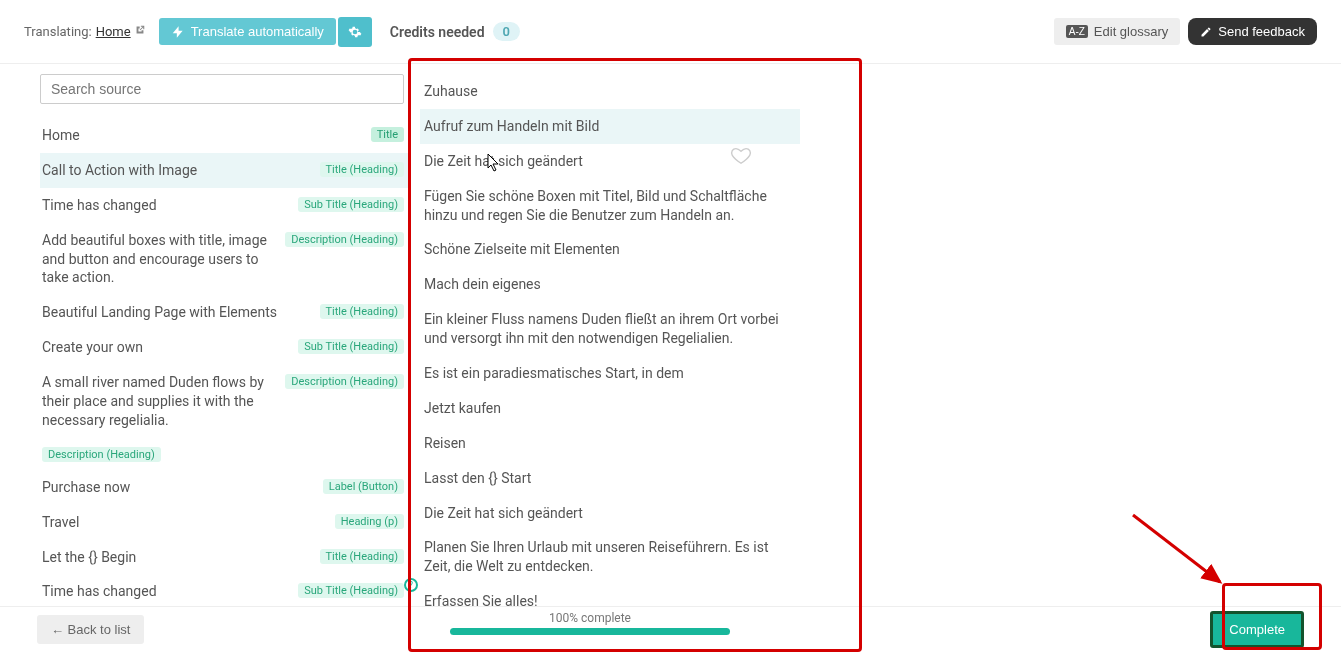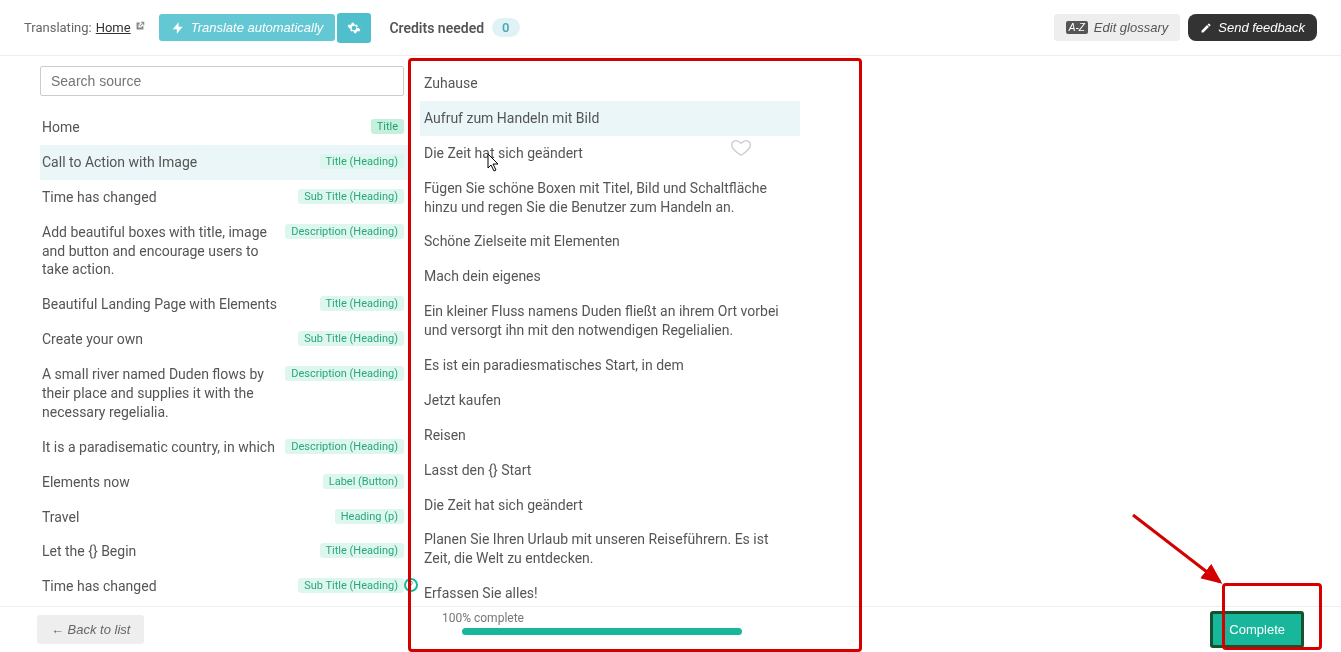--- a/index.html
+++ b/index.html
@@ -1,21 +1,21 @@
 <!DOCTYPE html>
 <html><head>
 <meta charset="utf-8">
 <style>
   * { box-sizing: border-box; margin: 0; padding: 0; }
   body { font-family: -apple-system, BlinkMacSystemFont, "Segoe UI", Roboto, sans-serif; font-size: 14px; color: #444; background: #fff; width: 1341px; height: 652px; overflow: hidden; position: relative; }
-  .topbar { height: 56px; display: flex; align-items: center; padding: 0 24px; border-bottom: 1px solid #eee; }
+  .topbar { height: 64px; display: flex; align-items: center; padding: 0 24px; border-bottom: 1px solid #eee; }
   .breadcrumb-label { color: #666; margin-right: 4px; font-size: 13px; }
   .breadcrumb-link { color: #333; text-decoration: underline; font-size: 13px; }
   .ext-icon { margin-left: 4px; font-size: 11px; color: #888; }
-  .btn { display: inline-flex; align-items: center; padding: 6px 12px; border-radius: 3px; font-size: 13px; cursor: pointer; border: none; font-style: italic; }
+  .btn { display: inline-flex; align-items: center; padding: 6px 12px; border-radius: 3px; font-size: 13px; cursor: pointer; border: none; }
   .btn-auto { background: #63c8d4; color: #fff; margin-left: 14px; }
   .btn-auto svg { margin-right: 6px; }
   .btn-gear { background: #4fbfcc; color: #fff; padding: 8px 10px; margin-left: 2px; border-radius: 3px; }
   .credits { margin-left: 18px; font-weight: 600; color: #555; }
   .credits-badge { display: inline-block; background: #dff3f6; color: #4ea7b2; padding: 2px 10px; border-radius: 12px; margin-left: 8px; font-size: 13px; font-weight: 600; }
   .spacer { flex: 1; }
   .btn-glossary { background: #eee; color: #555; margin-right: 8px; }
   .btn-glossary .az { background: #555; color: #fff; padding: 1px 3px; border-radius: 2px; font-size: 10px; margin-right: 6px; }
   .btn-feedback { background: #333; color: #fff; border-radius: 8px; }
   .btn-feedback svg { margin-right: 6px; }
@@ -43,21 +43,21 @@
 
   .cursor { position: absolute; left: 484px; top: 152px; pointer-events: none; }
 
   .highlight-box { position: absolute; border: 3px solid #d40000; pointer-events: none; }
   .hl-main { left: 408px; top: 58px; width: 454px; height: 594px; border-radius: 4px; }
   .hl-btn { left: 1222px; top: 583px; width: 100px; height: 67px; border-radius: 4px; }
   .arrow { position: absolute; left: 1128px; top: 510px; pointer-events: none; }
 
   .bottombar { position: absolute; bottom: 0; left: 0; right: 0; height: 46px; border-top: 1px solid #eee; display: flex; align-items: center; padding: 0 37px; background: #fff; }
   .btn-back { background: #eee; color: #666; padding: 7px 14px; border-radius: 3px; font-size: 13px; }
-  .progress-wrap { position: absolute; left: 442px; width: 320px; text-align: left; top: 4px; }
+  .progress-wrap { position: absolute; left: 430px; width: 320px; text-align: center; top: 4px; }
   .progress-label { font-size: 12px; color: #777; margin-bottom: 3px; }
   .progress-bar { height: 7px; background: #18b79b; border-radius: 5px; width: 280px; margin: 0 auto; }
   .btn-complete { background: #18b79b; color: #fff; padding: 8px 16px; border-radius: 3px; margin-left: auto; font-size: 13px; border: 3px solid #14532d; }
 
   .dot-handle { position: absolute; left: 404px; top: 578px; width: 14px; height: 14px; border: 2px solid #18b79b; border-radius: 50%; background: #fff; display:flex; align-items:center; justify-content:center; font-size:9px; color:#18b79b; }
 </style>
 </head>
 <body>
 
 <div class="topbar">
@@ -122,25 +122,24 @@
         </div>
         <div class="source-row">
           <div class="source-text">Create your own</div>
           <div class="tag tag-sth">Sub Title (Heading)</div>
         </div>
         <div class="source-row">
           <div class="source-text">A small river named Duden flows by their place and supplies it with the necessary regelialia.</div>
           <div class="tag tag-dh">Description (Heading)</div>
         </div>
         <div class="source-row">
-          <div class="source-text">It is a paradisematic country, in which</div>
-          <div class="tag tag-dh">Description (Heading)</div>
-        </div>
-        <div class="source-row">
-          <div class="source-text">Elements now</div>
+          <div class="tag tag-dh">Description (Heading)</div>
+        </div>
+        <div class="source-row">
+          <div class="source-text">Purchase now</div>
           <div class="tag tag-lb">Label (Button)</div>
         </div>
         <div class="source-row">
           <div class="source-text">Travel</div>
           <div class="tag tag-hp">Heading (p)</div>
         </div>
         <div class="source-row">
           <div class="source-text">Let the {} Begin</div>
           <div class="tag tag-th">Title (Heading)</div>
         </div>

